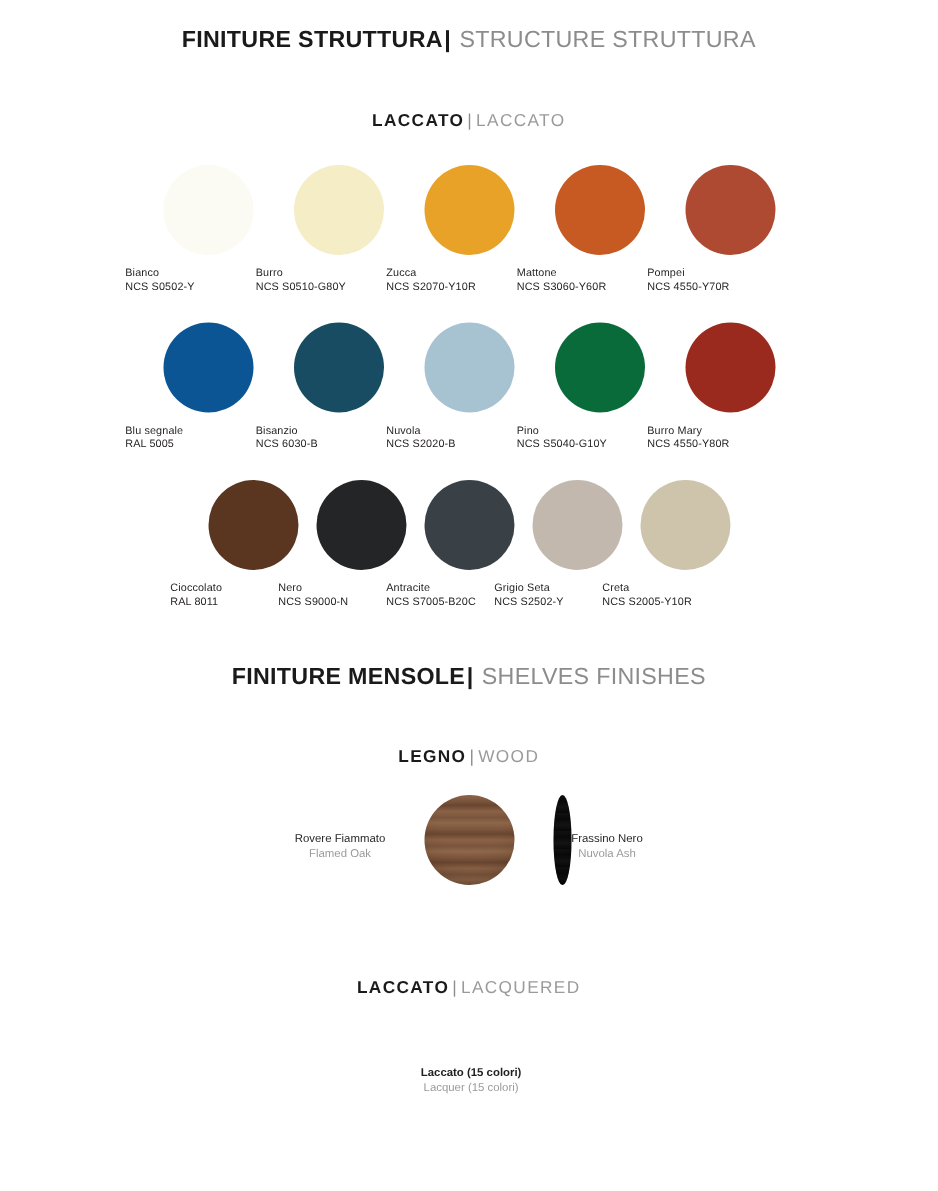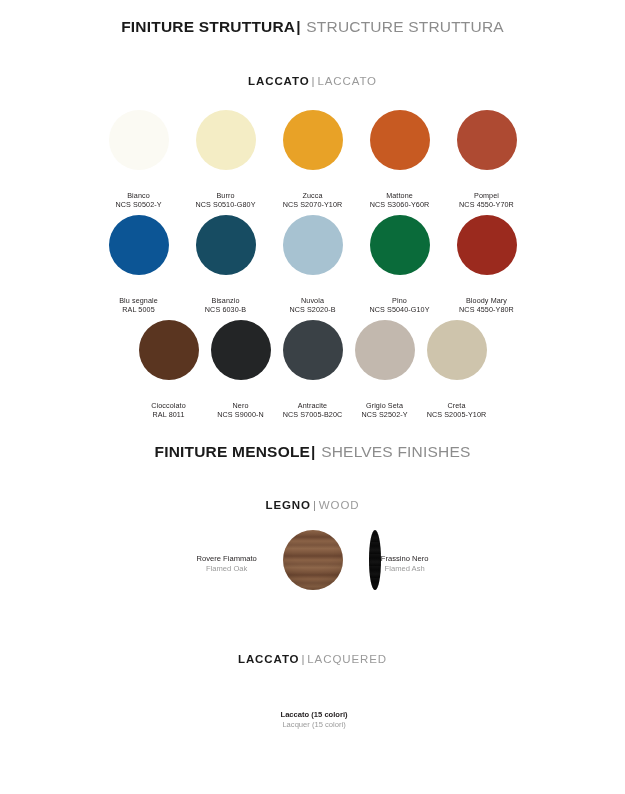--- a/index.html
+++ b/index.html
@@ -61,22 +61,21 @@
     flex-direction: column;
     align-items: center;
   }
   .swatch-disc {
     width: 60px;
     height: 60px;
     border-radius: 50%;
     display: block;
   }
   .swatch-labels {
-    margin-top: 21px;
-    text-align: center;
+    margin-top: 7px;
     line-height: 1.25;
     width: 110px;
   }
   .swatch-name {
     font-size: 7.2px;
     color: #231f20;
     white-space: nowrap;
     letter-spacing: 0.1px;
   }
   .swatch-code {
@@ -213,21 +212,21 @@
     <div class="swatch-cell">
       <span class="swatch-disc" style="background: rgb(10, 107, 58);"></span>
       <div class="swatch-labels">
         <div class="swatch-name">Pino</div>
         <div class="swatch-code">NCS S5040-G10Y</div>
       </div>
     </div>
     <div class="swatch-cell">
       <span class="swatch-disc" style="background: rgb(155, 42, 30);"></span>
       <div class="swatch-labels">
-        <div class="swatch-name">Bloody Mary</div>
+        <div class="swatch-name">Burro Mary</div>
         <div class="swatch-code">NCS 4550-Y80R</div>
       </div>
     </div>
   </div>
 
   <div class="at swatch-row" style="top:320px;gap:12px;">
     <div class="swatch-cell">
       <span class="swatch-disc" style="background: rgb(90, 53, 32);"></span>
       <div class="swatch-labels">
         <div class="swatch-name">Cioccolato</div>
@@ -280,21 +279,21 @@
         <div class="wood-sub">Flamed Oak</div>
       </div>
     </div>
     <div class="wood-cell">
       <span class="wood-disc" id="walnut-disc" style="background: repeating-linear-gradient(rgb(141, 101, 73) 0px, rgb(123, 85, 60) 4px, rgb(106, 70, 49) 7px, rgb(138, 98, 70) 11px, rgb(122, 85, 61) 15px, rgb(144, 105, 76) 19px); box-shadow: rgba(50, 30, 15, 0.45) 0px -10px 16px -10px inset;"></span>
     </div>
     <div class="wood-cell">
       <span class="wood-disc" id="ash-disc" style="background: repeating-linear-gradient(rgb(18, 18, 18) 0px, rgb(10, 10, 10) 4px, rgb(21, 21, 21) 8px, rgb(8, 8, 8) 12px); box-shadow: rgba(0, 0, 0, 0.8) 0px -8px 14px -8px inset;"></span>
       <div class="wood-labels">
         <div class="wood-name">Frassino Nero</div>
-        <div class="wood-sub">Flamed Ash</div>
+        <div class="wood-sub">Nuvola Ash</div>
       </div>
     </div>
   </div>
 
   <div class="at sub-heading" style="top:653px;">
     <span class="it">LACCATO</span><span class="sep">|</span><span class="en">LACQUERED</span>
   </div>
 
   <div class="at single-row" style="top:684px;">
     <div class="wood-cell" style="width:64px;">

